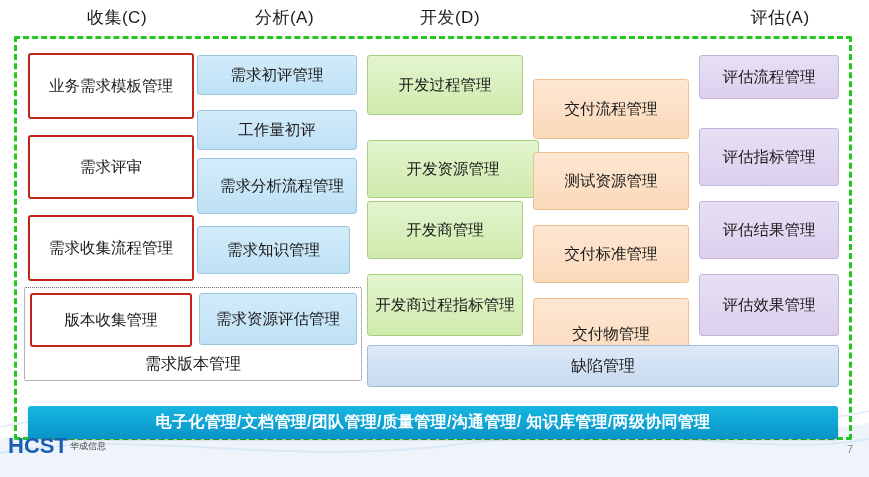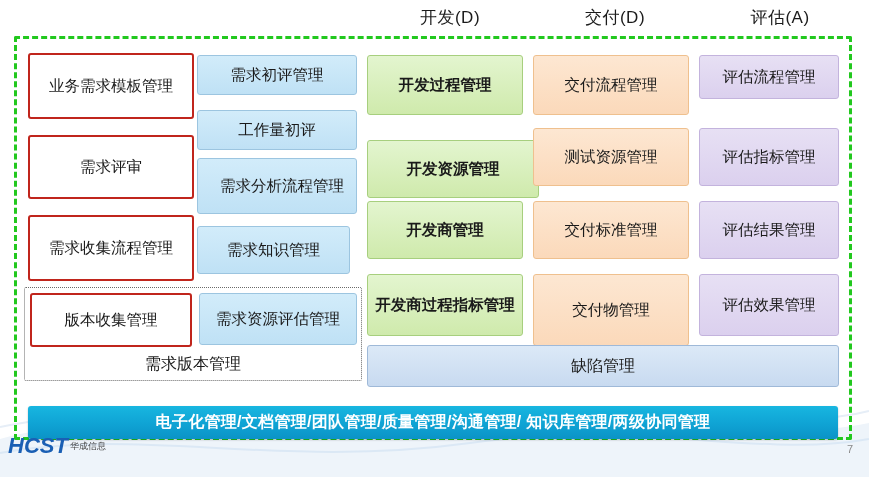--- a/index.html
+++ b/index.html
@@ -53,26 +53,26 @@
   }
   
   .c2{
     border:1px solid #9cc5e0;
     background:linear-gradient(to bottom,#d2ecfa,#bfe1f5);
   }
   
   .c3{
     border:1px solid #a7cf7e;
     background:linear-gradient(to bottom,#e3f5cf,#cfeaac);
-    font-weight:bold;
   }
   
   .c4{
     border:1px solid #efc08e;
     background:linear-gradient(to bottom,#fde7d2,#fbd9ba);
+    margin-top:24px;
   }
   
   .c5{
     border:1px solid #c3b3dd;
     background:linear-gradient(to bottom,#e7e0f4,#dbd0ee);
   }
   
   .cwide{
     border:1px solid #9fb9d8;
     background:linear-gradient(to bottom,#dce9f7,#c8daf0);
@@ -103,43 +103,44 @@
     letter-spacing:.3px;
     box-shadow:0 1px 2px rgba(0,0,0,.25);
   }
 
   
   .logo{
     position:absolute;left:8px;bottom:18px;
     display:flex;align-items:center;gap:2px;
   }
   .logo-text{
-    font-size:22px;font-weight:bold;color:#1a5fb4;font-style:italic;
+    font-size:22px;font-weight:bold;color:#1a5fb4;
   }
   .logo-sub{font-size:9px;color:#444;}
 
   .page-num{
     position:absolute;right:16px;bottom:22px;
     font-size:11px;color:#8a8a8a;
   }
 </style>
 </head>
 <body>
 
 <div class="bg-swoosh">
   <svg width="869" height="90" viewBox="0 0 869 90">
     <path d="M0,52 C120,18 260,70 430,44 C600,18 740,62 869,36 L869,90 L0,90 Z" fill="#eef4fa"></path>
     <path d="M0,66 C140,40 280,82 470,56 C640,32 760,72 869,52" fill="none" stroke="#dbe8f5" stroke-width="2"></path>
     <path d="M0,40 C150,8 300,58 480,32 C660,6 780,48 869,24" fill="none" stroke="#e6eef7" stroke-width="2"></path>
   </svg>
 </div>
 
 <div class="headers">
+  <div class="hdr" style="left:22px;width:190px;">收集(C)</div>
+  <div class="hdr" style="left:197px;width:175px;">分析(A)</div>
   <div class="hdr" style="left:365px;width:170px;">开发(D)</div>
-  <div class="hdr" style="left:530px;width:170px;">交付(D)</div>
   <div class="hdr" style="left:695px;width:170px;">评估(A)</div>
 </div>
 
 <div class="green-frame"></div>
 
 <div class="box c1" style="left:28px;top:53px;width:166px;height:66px;">业务需求模板管理</div>
 <div class="box c1" style="left:28px;top:135px;width:166px;height:64px;">需求评审</div>
 <div class="box c1" style="left:28px;top:215px;width:166px;height:66px;">需求收集流程管理</div>
 
 <div class="dotted-group" style="left:24px;top:287px;width:338px;height:94px;"></div>

